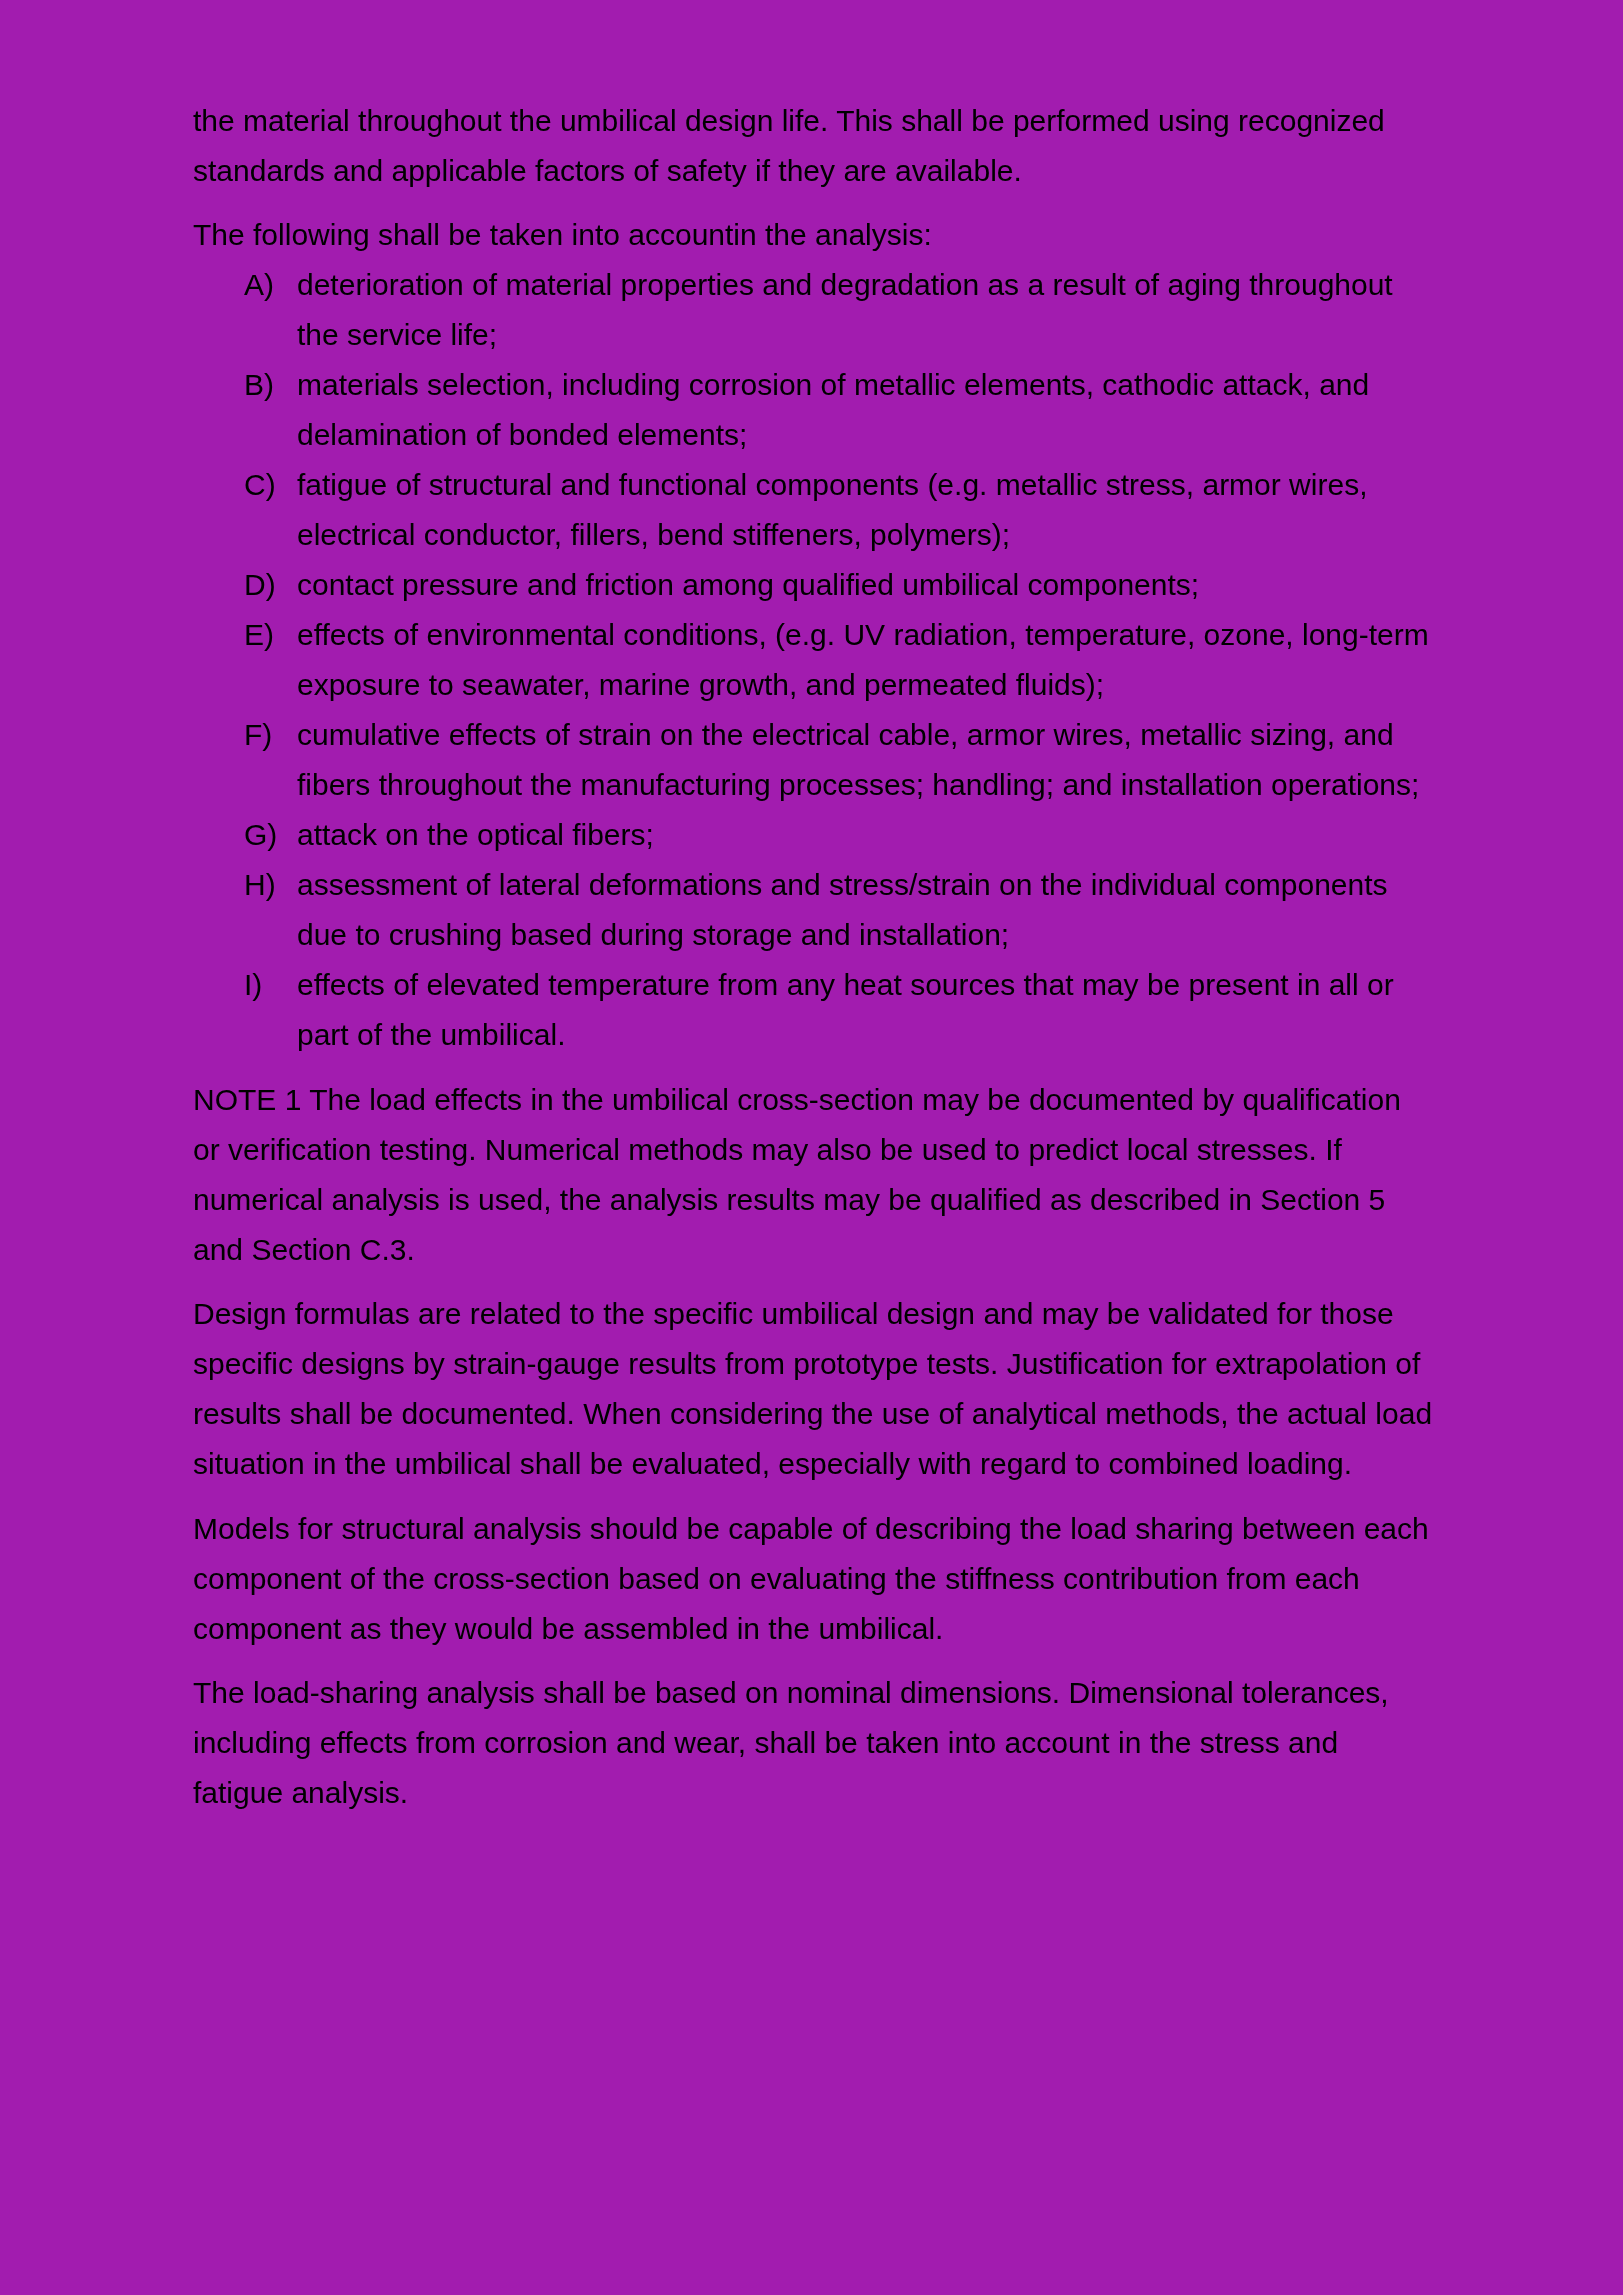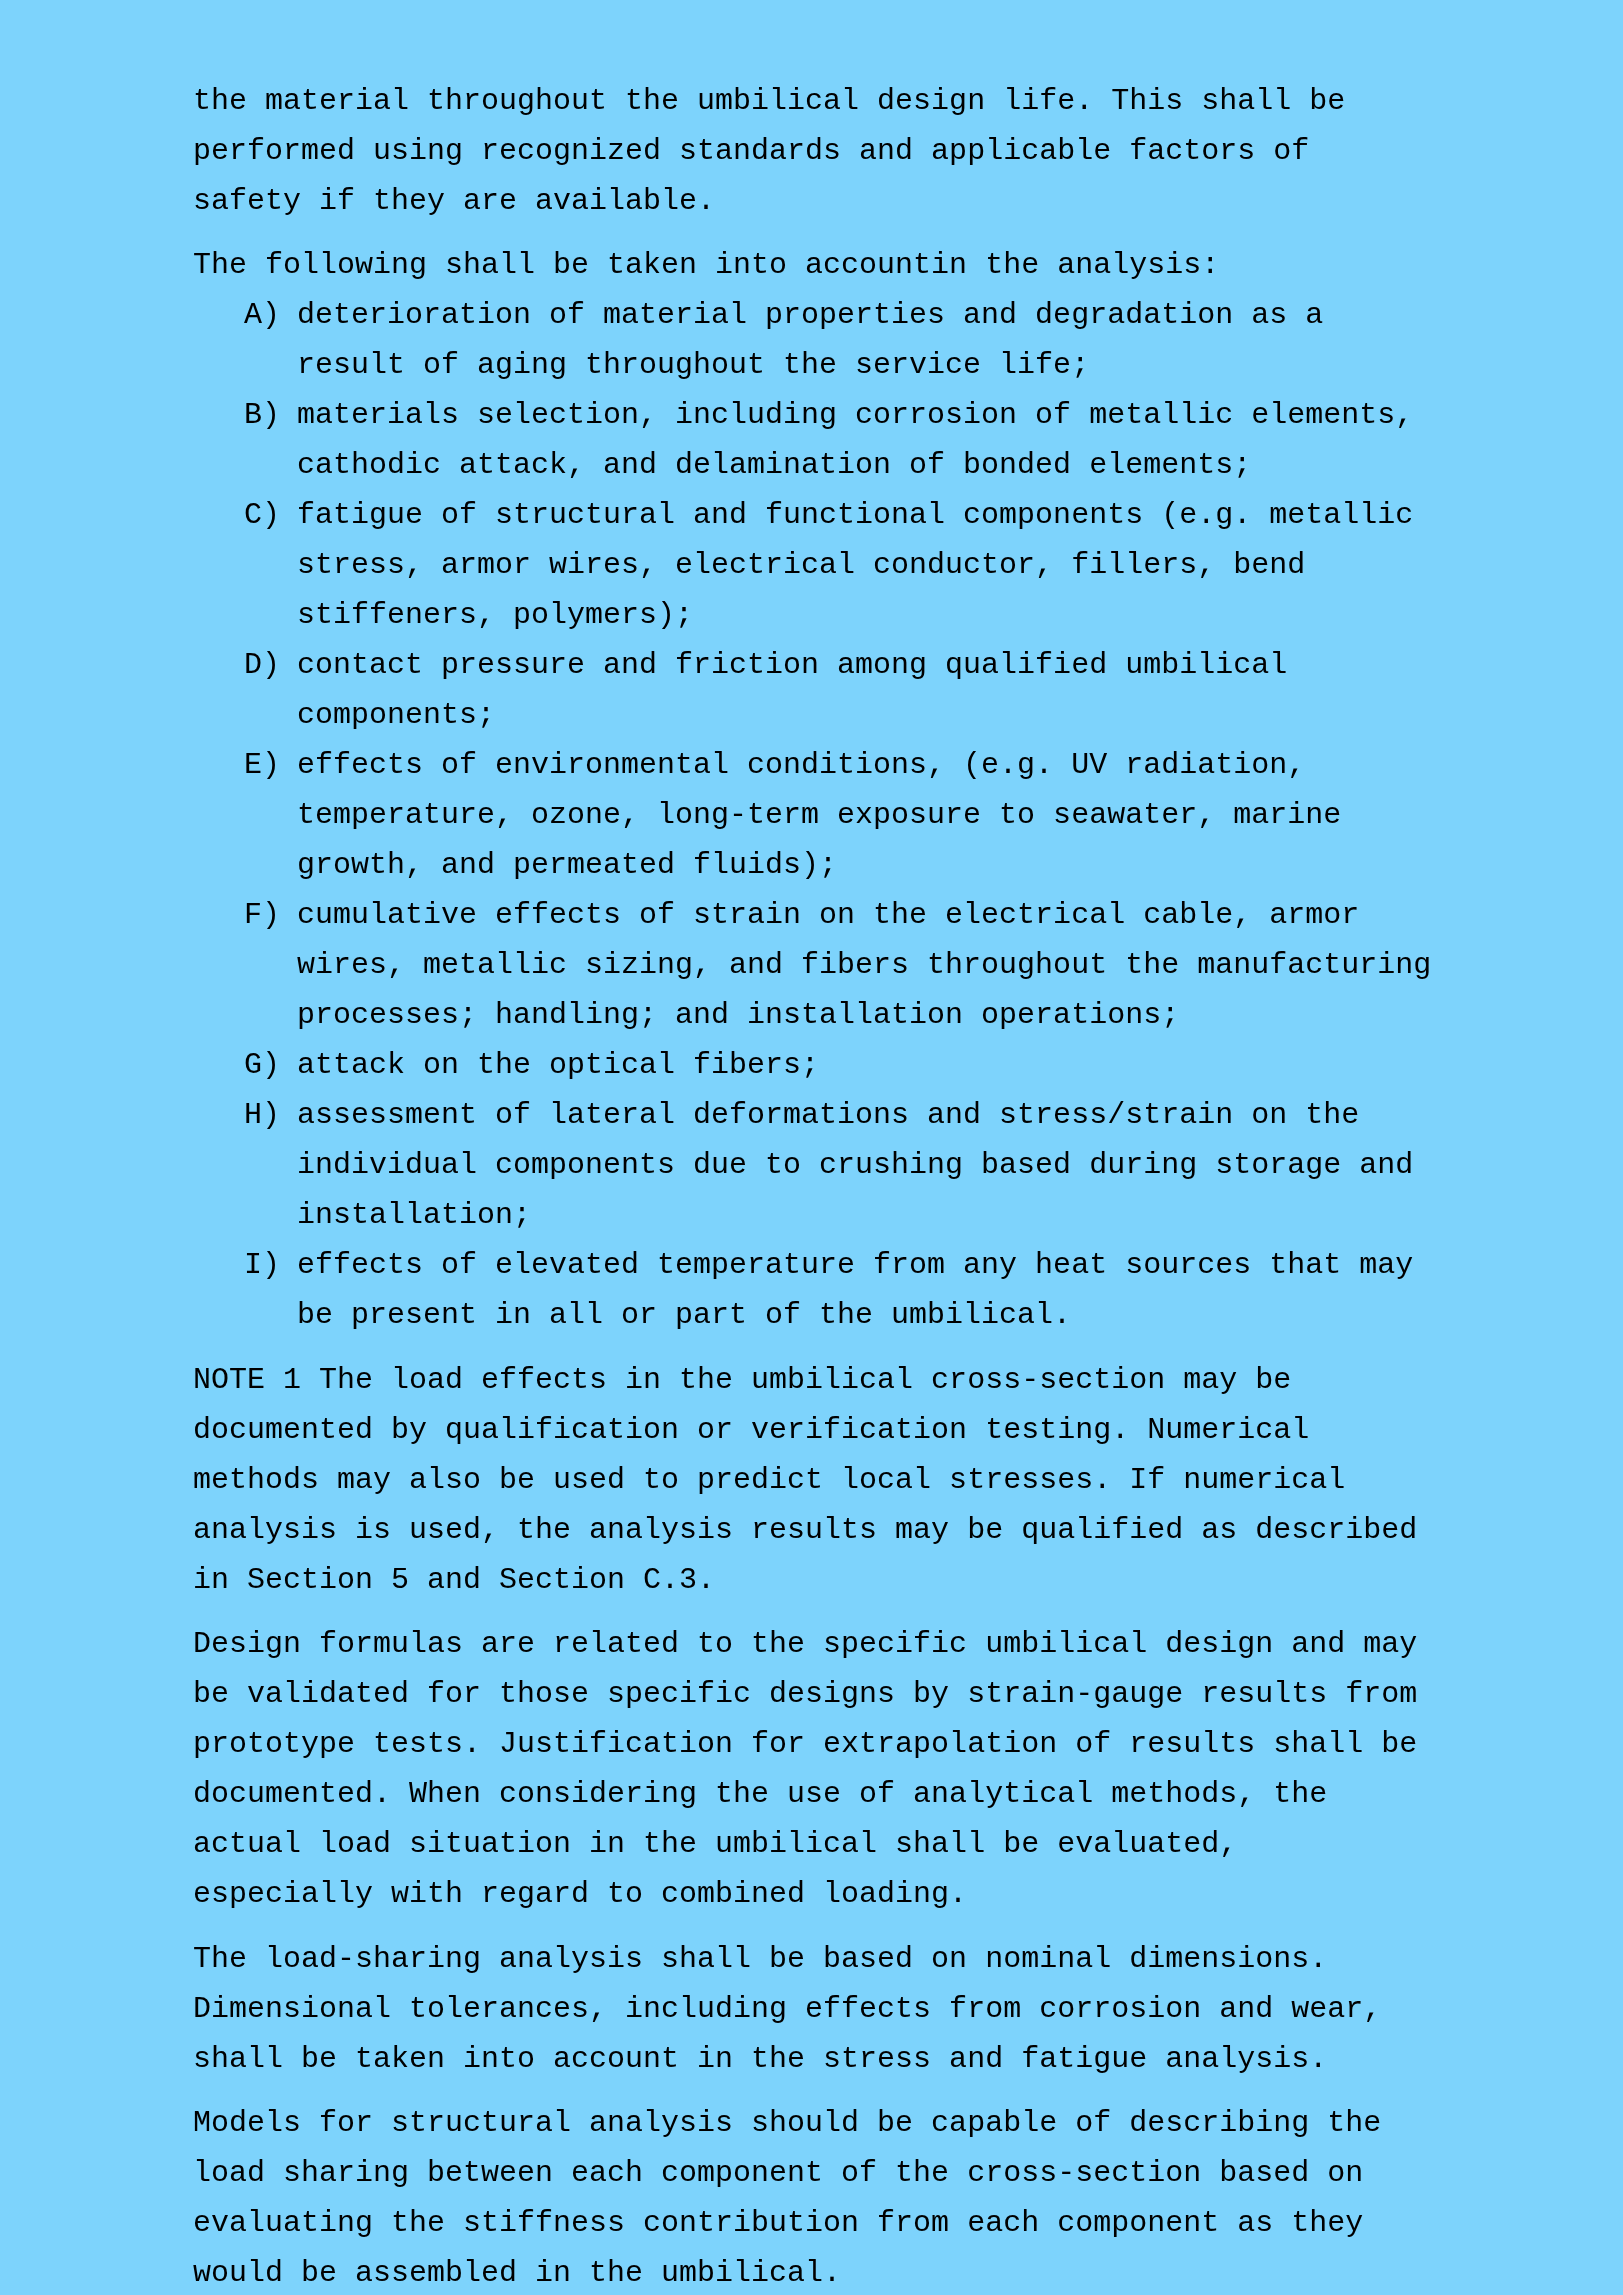--- a/index.html
+++ b/index.html
@@ -5,23 +5,23 @@
   html, body {
     margin: 0;
     padding: 0;
     background: #ffffff;
   }
   .page {
     position: relative;
     width: 1623px;
     height: 2295px;
     box-sizing: border-box;
-    background: #7dd3fc;
-    padding: 76px 190px 0 193px;
-    font-family: Liberation Mono, monospace;
+    background: #a21caf;
+    padding: 96px 190px 0 193px;
+    font-family: Liberation Sans, sans-serif;
     font-size: 30px;
     line-height: 50px;
     color: #000000;
     overflow: hidden;
     -webkit-font-smoothing: antialiased;
   }
   .para {
     margin: 0 0 14.4px 0;
   }
   .para.tight {
@@ -87,20 +87,20 @@
     <div class="list-item">
       <span class="item-label">I)</span>
       <span class="item-text">effects of elevated temperature from any heat sources that may be present in all or part of the umbilical.</span>
     </div>
   </div>
 
   <p class="para">NOTE 1 The load effects in the umbilical cross-section may be documented by qualification or verification testing. Numerical methods may also be used to predict local stresses. If numerical analysis is used, the analysis results may be qualified as described in Section 5 and Section C.3.</p>
 
   <p class="para">Design formulas are related to the specific umbilical design and may be validated for those specific designs by strain-gauge results from prototype tests. Justification for extrapolation of results shall be documented. When considering the use of analytical methods, the actual load situation in the umbilical shall be evaluated, especially with regard to combined loading.</p>
 
+  <p class="para">Models for structural analysis should be capable of describing the load sharing between each component of the cross-section based on evaluating the stiffness contribution from each component as they would be assembled in the umbilical.</p>
+
   <p class="para">The load-sharing analysis shall be based on nominal dimensions. Dimensional tolerances, including effects from corrosion and wear, shall be taken into account in the stress and fatigue analysis.</p>
-
-  <p class="para">Models for structural analysis should be capable of describing the load sharing between each component of the cross-section based on evaluating the stiffness contribution from each component as they would be assembled in the umbilical.</p>
 
 
 
 </div>
 
 
 </body></html>

